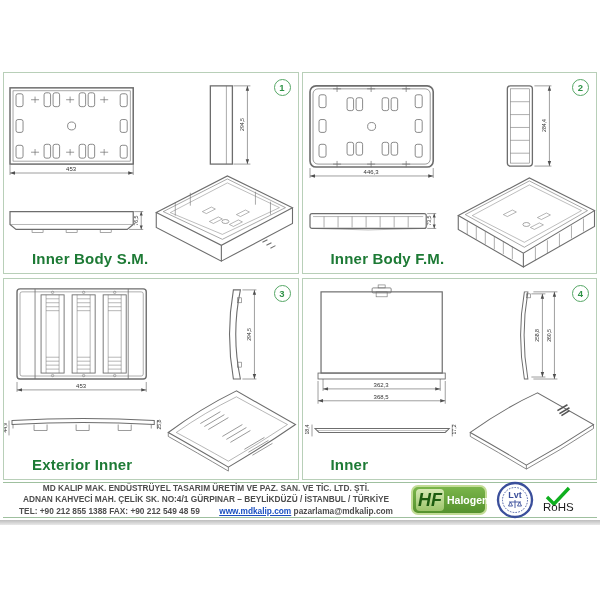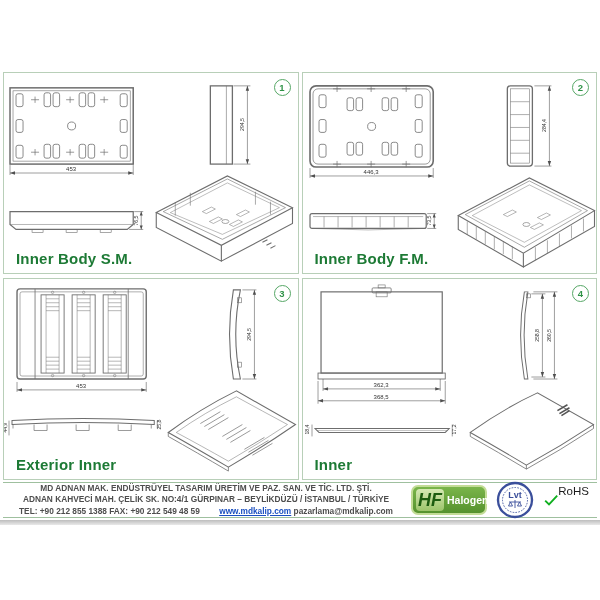--- a/index.html
+++ b/index.html
@@ -12,37 +12,37 @@
   .panel{position:relative;background:#fff;border:1px solid #b8cfb8;overflow:hidden;}
   .draw{position:absolute;inset:0;width:100%;height:100%;}
   .ln{fill:none;stroke:#6d6d6d;}
   .dimg{fill:none;stroke:#4f4f4f;stroke-width:0.55;}
   .ar{fill:#4f4f4f;stroke:none;}
   .dt{fill:#333;font-size:6px;font-family:"Liberation Sans",sans-serif;}
   .dts{fill:#333;font-size:5.2px;font-family:"Liberation Sans",sans-serif;}
   .num-badge{position:absolute;top:6px;right:7px;width:15px;height:15px;border:1.2px solid #56a766;
        border-radius:50%;color:#2f9347;font-size:9.5px;font-weight:bold;display:flex;
        align-items:center;justify-content:center;background:#fff;}
-  .panel-title{position:absolute;left:12px;bottom:6px;color:#1d7a35;font-weight:bold;
+  .panel-title{position:absolute;left:28px;bottom:6px;color:#1d7a35;font-weight:bold;
        font-size:15px;letter-spacing:0.2px;}
   .footer{position:absolute;left:3px;right:3px;top:482px;height:36px;
        border-top:1px solid #9fc09f;border-bottom:1px solid #9fc09f;
        display:flex;align-items:center;padding:0 8px;box-sizing:border-box;gap:10px;}
   .footer-text{flex:1;text-align:center;font-size:8.3px;line-height:1.35;color:#4d4d4d;
        font-weight:600;white-space:nowrap;}
   .weblink{color:#1a4fc0;font-weight:bold;text-decoration:underline;padding-left:17px;}
   .logos{display:flex;align-items:center;gap:9px;}
   .hf-badge{width:76px;height:30px;border-radius:7px;background:linear-gradient(#7ab54a,#55922e);
        border:2px solid #c2dc96;display:flex;align-items:center;padding:0 3px;gap:3px;box-sizing:border-box;}
   .hf-abbr{font-size:18px;font-weight:bold;font-style:italic;color:#1d5c10;
        background:linear-gradient(#d6e9b4,#9cc46a);border-radius:4px;padding:0 2px;line-height:22px;}
   .hf-text{color:#fff;font-weight:bold;font-size:10.5px;line-height:1.02;display:flex;}
   .lvt-seal{width:38px;height:38px;}
   .lvt-t{fill:#3b4f9b;font-size:9px;font-weight:bold;font-family:"Liberation Sans",sans-serif;text-anchor:middle;}
-  .rohs{display:flex;flex-direction:row;align-items:flex-start;width:46px;}
+  .rohs{display:flex;flex-direction:column;align-items:flex-start;width:46px;}
   .rohs-label{font-size:11.5px;color:#1c1c1c;line-height:1;margin-top:-4px;margin-left:0px;}
   .shadowbar{position:absolute;left:0;right:0;top:520px;height:5px;
        background:linear-gradient(180deg,#bdbdbd,#e9e9e9);}
 </style>
 </head>
 <body>
 
 <div class="sheet">
 
   <div class="grid">
@@ -229,21 +229,21 @@
         <text class="dts" text-anchor="middle" transform="rotate(-90 153 152)" x="153" y="152">17,2</text>
       </svg>
       <div class="num-badge">4</div>
       <div class="panel-title">Inner</div>
     </div>
 
   </div>
 
   <div class="footer">
     <div class="footer-text">
-      <div>MD ADNAN MAK. ENDÜSTRÜYEL TASARIM ÜRETİM VE PAZ. SAN. VE TİC. LTD. ŞTİ.</div>
+      <div>MD KALIP MAK. ENDÜSTRÜYEL TASARIM ÜRETİM VE PAZ. SAN. VE TİC. LTD. ŞTİ.</div>
       <div>ADNAN KAHVECİ MAH. ÇELİK SK. NO:4/1 GÜRPINAR – BEYLİKDÜZÜ / İSTANBUL / TÜRKİYE</div>
       <div>
         <span>TEL: +90 212 855 1388  FAX: +90 212 549 48 59</span>
         <span> </span>
         <span class="weblink">www.mdkalip.com</span>
         <span> </span>
         <span>pazarlama@mdkalip.com</span>
       </div>
     </div>
     <div class="logos">

